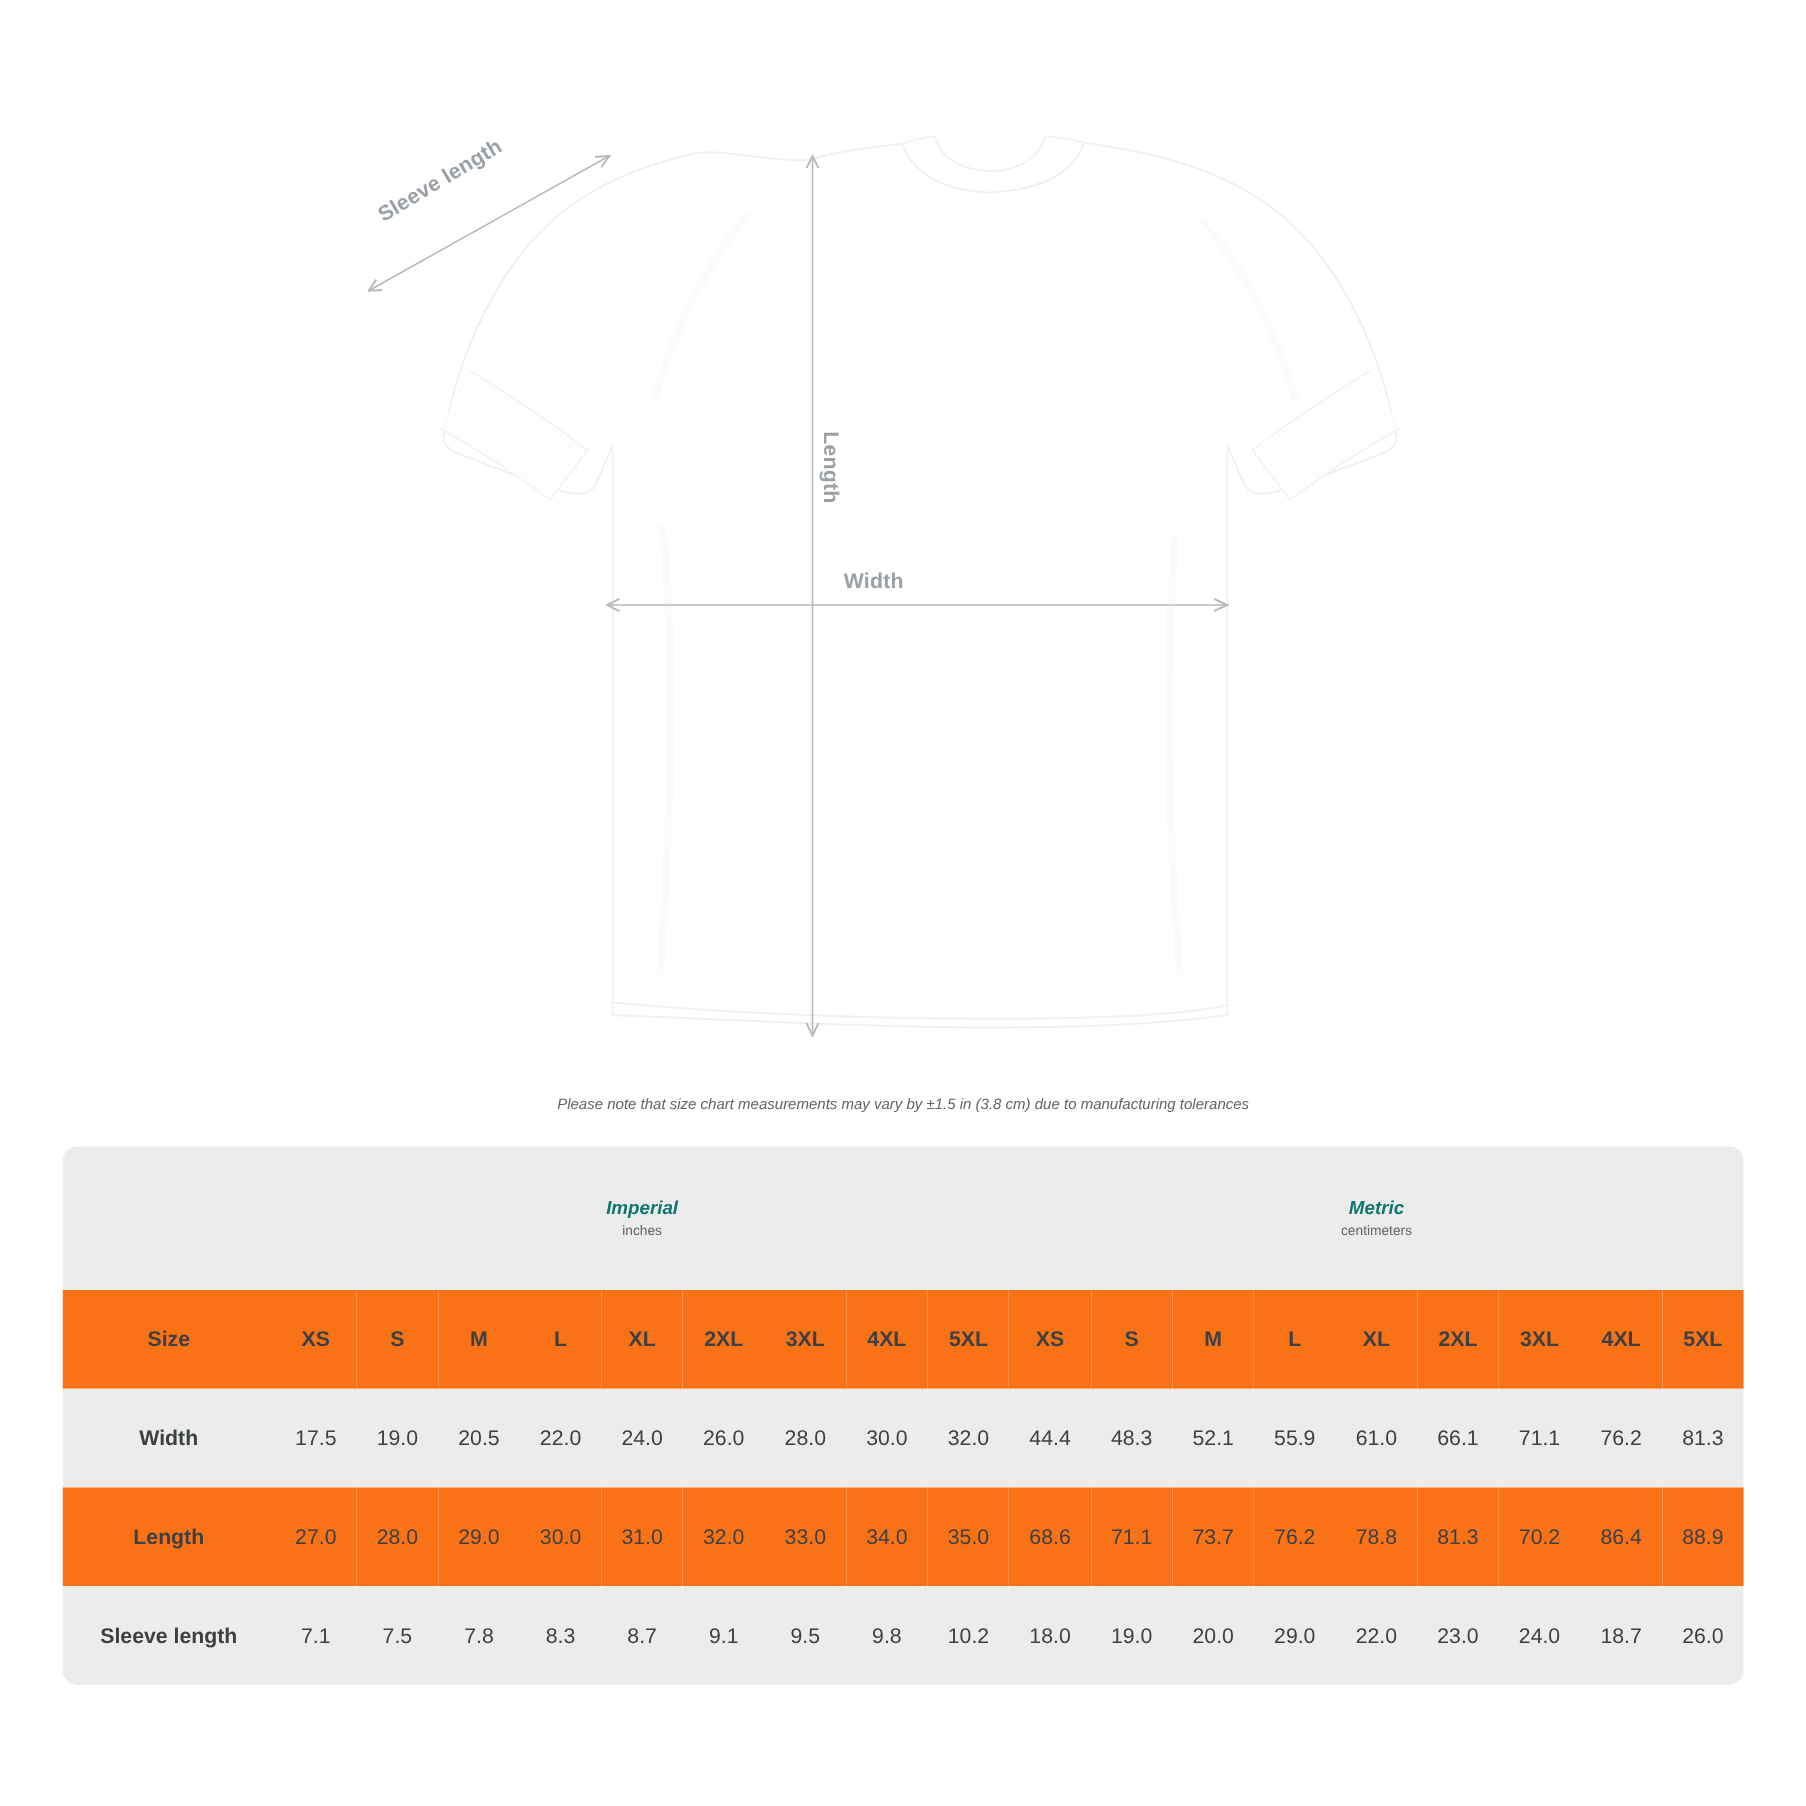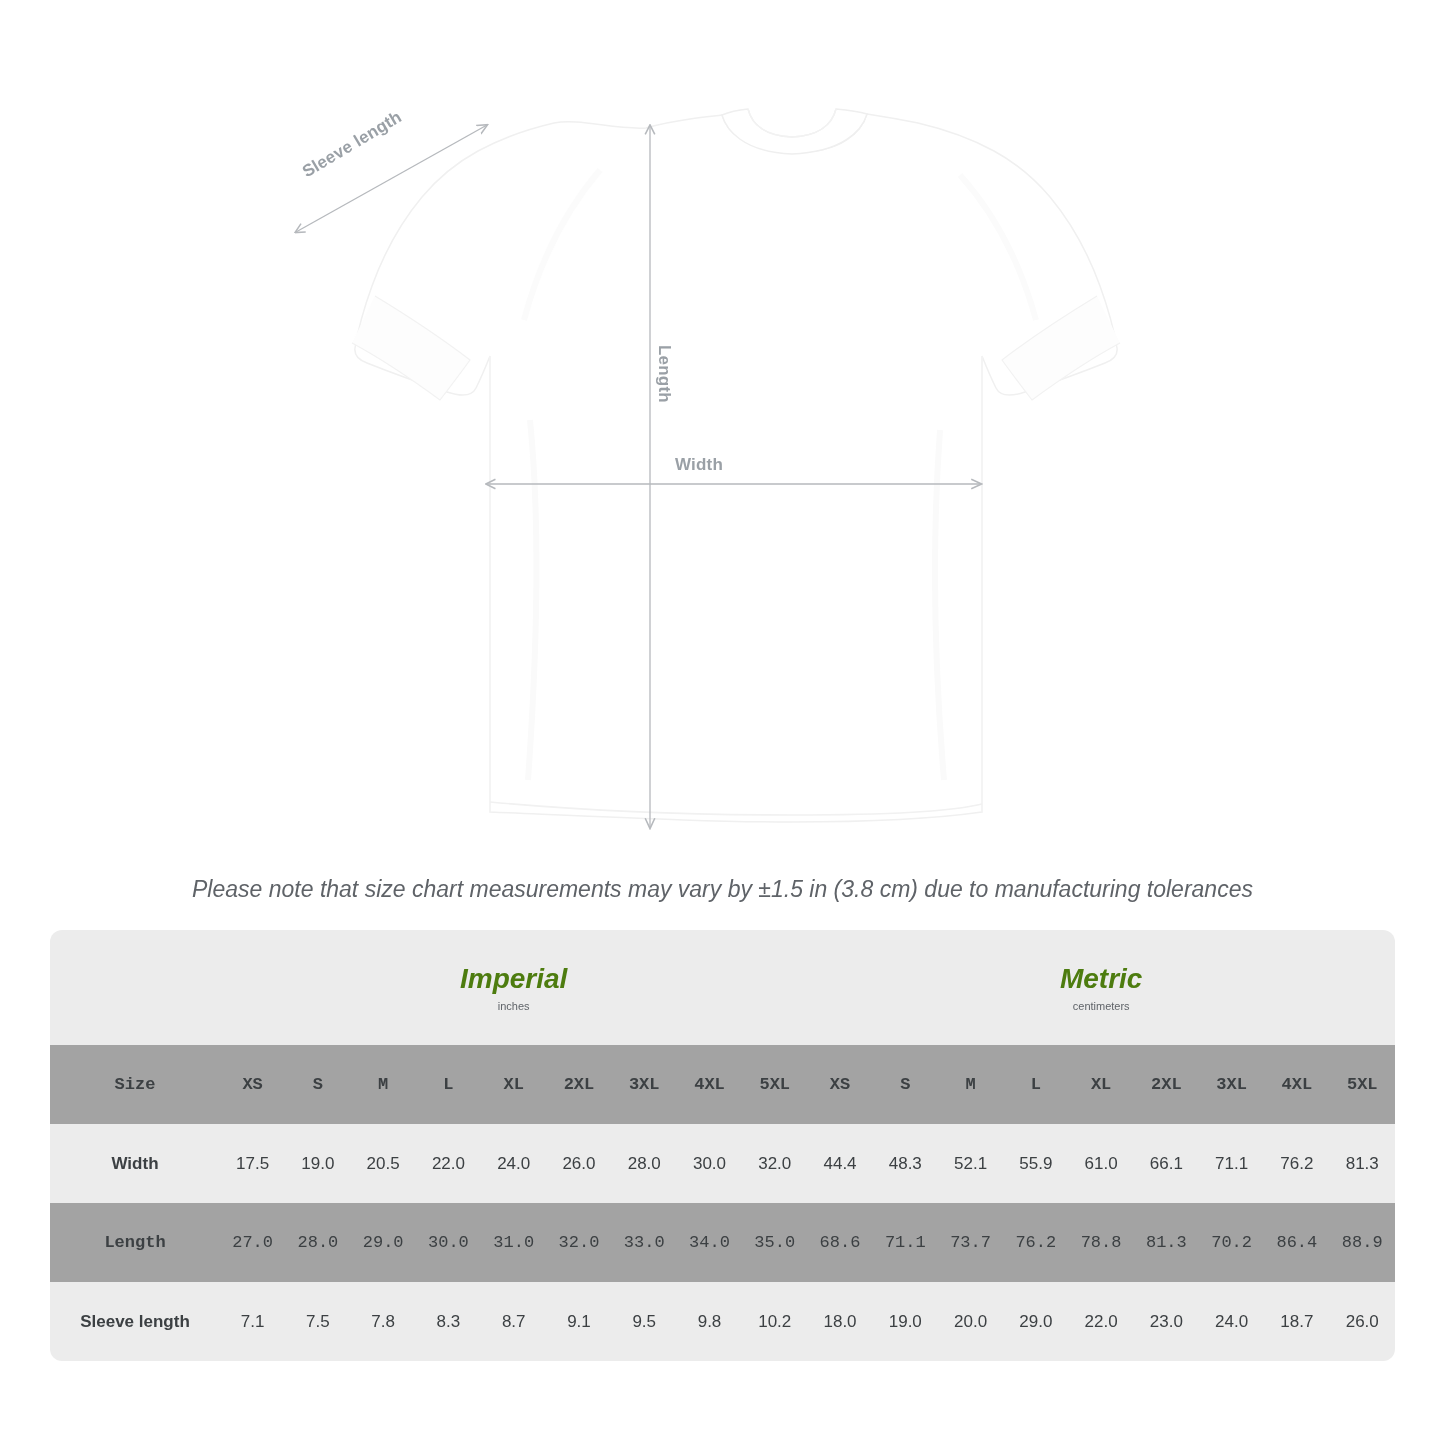--- a/index.html
+++ b/index.html
@@ -61,21 +61,21 @@
   .title {
     text-align: center;
     font-size: 29px;
     font-weight: bold;
     color: #2b2b2b;
     margin: 14px 0 0 0;
     letter-spacing: 0.1px;
   }
   .subtitle {
     text-align: center;
-    font-size: 23px;
+    font-size: 12px;
     font-style: italic;
     color: #5f6368;
     margin: 16px 0 0 0;
   }
 
   
   .table-wrap {
     margin: 27px 50px 0 50px;
     border-radius: 12px;
     overflow: hidden;
@@ -92,39 +92,39 @@
     color: #3c4043;
     padding: 0;
     height: 79px;
     vertical-align: middle;
   }
   .sys-head {
     background: #ececec;
     height: 115px !important;
   }
   .sys-name {
-    font-size: 28px;
+    font-size: 15px;
     font-weight: bold;
     font-style: italic;
-    color: #4d7c0f;
+    color: #0f766e;
     line-height: 1.15;
   }
   .sys-unit {
     font-size: 11px;
     color: #5f6368;
     font-style: normal;
     font-weight: normal;
     padding-top: 4px;
   }
   .row-head {
     font-weight: bold;
     font-size: 17px;
     color: #3c4043;
   }
-  .row-white { background: #a3a3a3; font-family: Liberation Mono, monospace; }
+  .row-white { background: #f97316; }
   .row-grey  { background: #ececec; }
   .corner    { background: #ececec; }
   .size-row td { font-weight: bold; }
   .first-col { width: 170px; }
   .val-col   { width: 65.3px; }
 </style>
 </head>
 <body>
 
 <div class="page">

